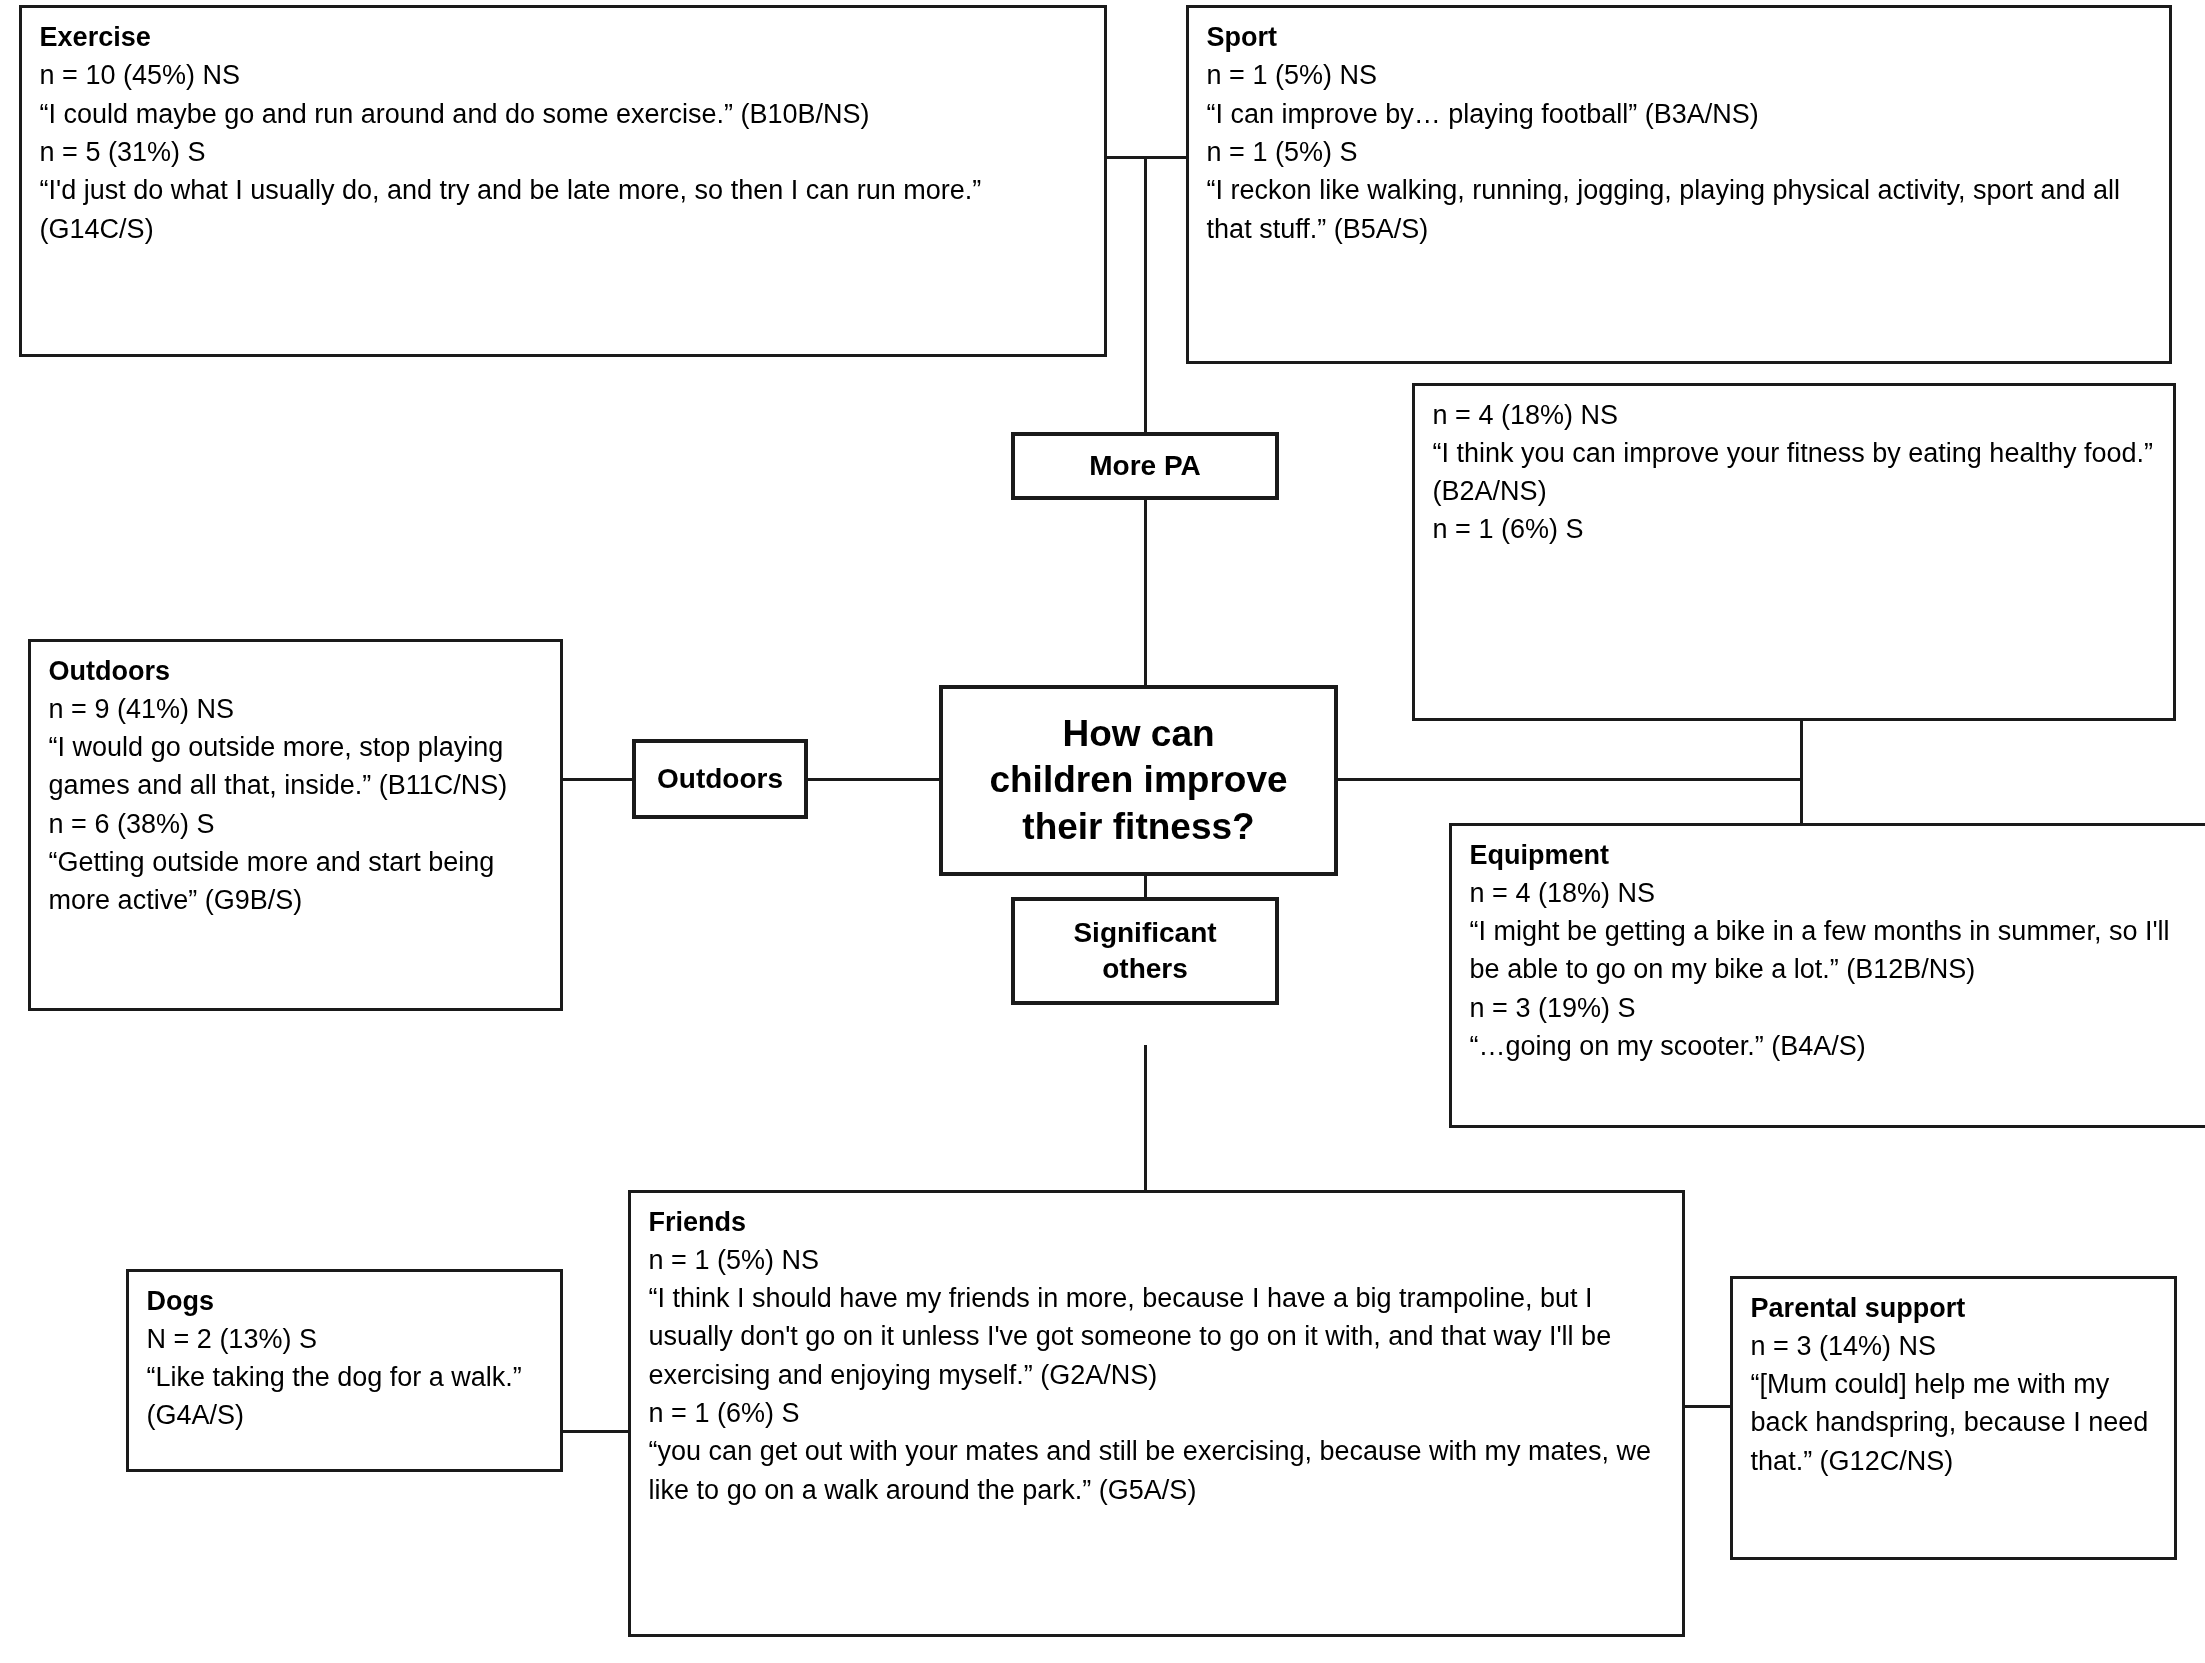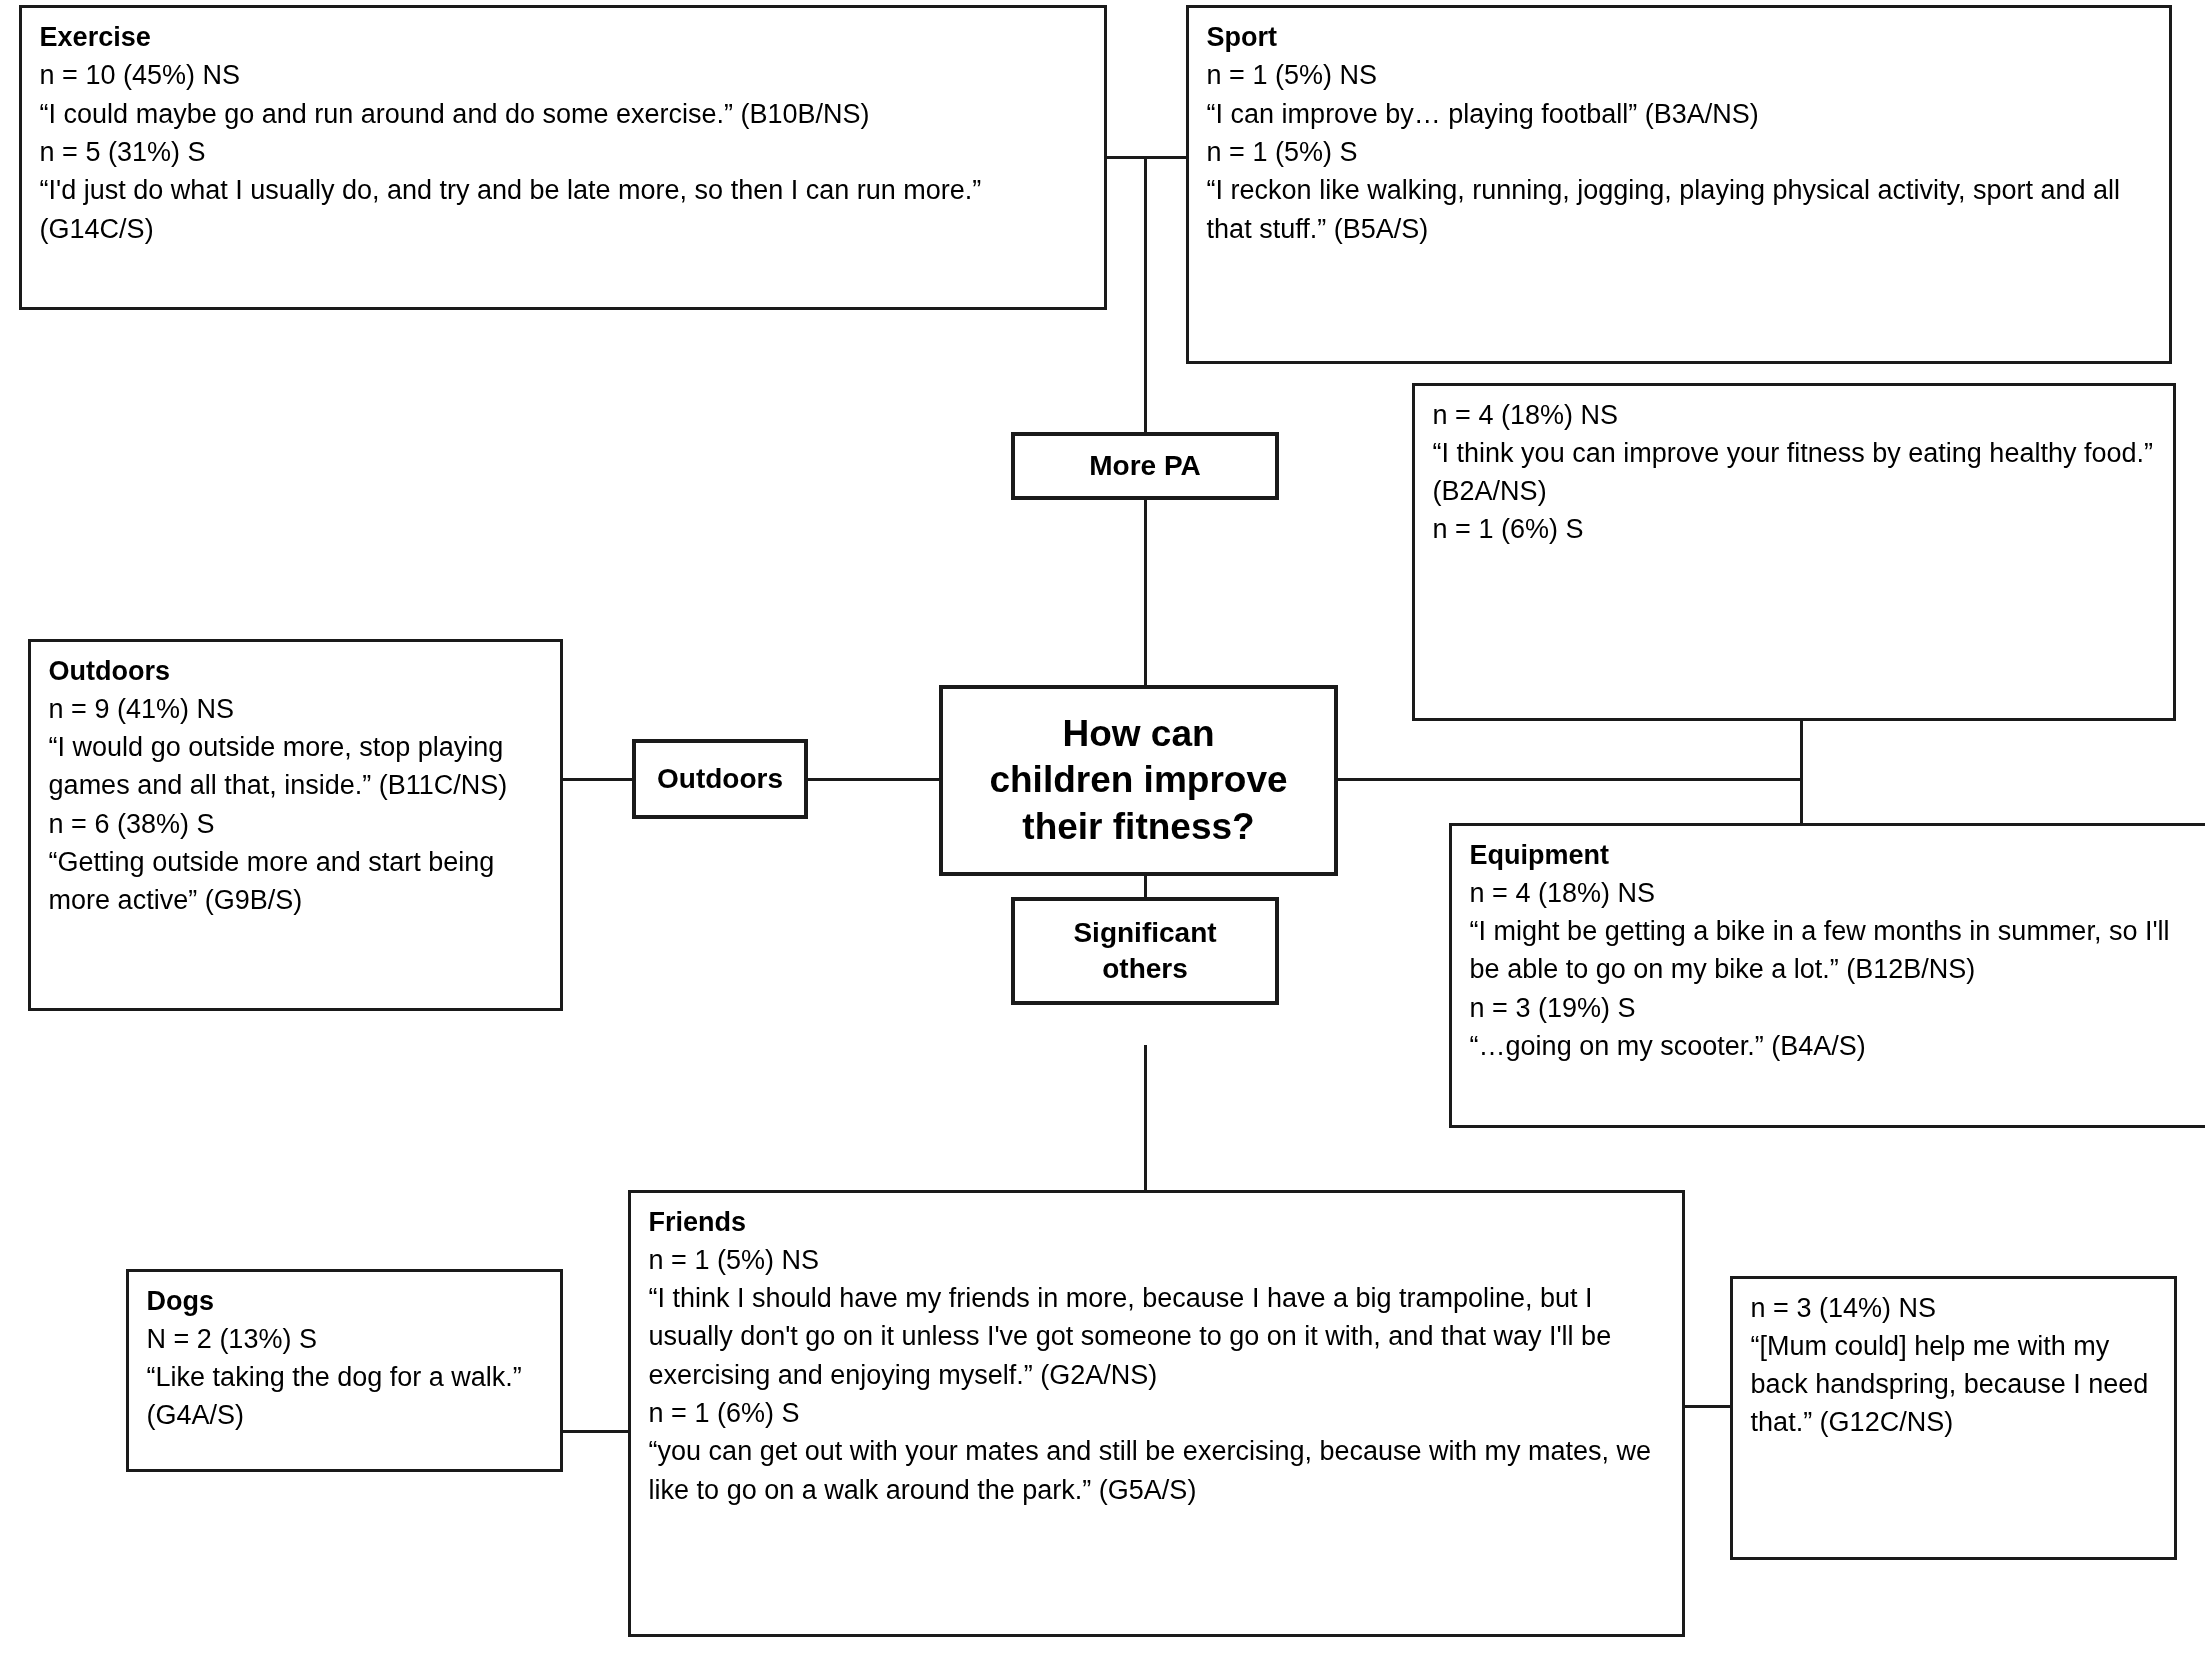--- a/index.html
+++ b/index.html
@@ -79,21 +79,21 @@
   <div class="conn v" style="left:1800px;top:719px;height:105px;"></div>
 
   <div class="conn v" style="left:1144px;top:873px;height:71px;"></div>
 
   <div class="conn v" style="left:1144px;top:1045px;height:145px;"></div>
 
   <div class="conn h" style="left:560px;top:1430px;width:71px;"></div>
 
   <div class="conn h" style="left:1685px;top:1405px;width:47px;"></div>
 
-  <div class="box detail" style="left:19px;top:5.4px;width:1088px;height:305px;">
+  <div class="box detail" style="left:19px;top:5.4px;width:1088px;height:352px;">
     <div class="ttl">Exercise</div>
     <div class="ln">n = 10 (45%) NS</div>
     <div class="ln">“I could maybe go and run around and do some exercise.” (B10B/NS)</div>
     <div class="ln">n = 5 (31%) S</div>
     <div class="ln">“I'd just do what I usually do, and try and be late more, so then I can run more.” (G14C/S)</div>
   </div>
 
   <div class="box detail" style="left:1186px;top:5.4px;width:986px;height:359px;">
     <div class="ttl">Sport</div>
     <div class="ln">n = 1 (5%) NS</div>
@@ -132,20 +132,21 @@
     <div class="ln">“you can get out with your mates and still be exercising, because with my mates, we like to go on a walk around the park.” (G5A/S)</div>
   </div>
 
   <div class="box detail" style="left:126px;top:1269px;width:437px;height:203px;">
     <div class="ttl">Dogs</div>
     <div class="ln">N = 2 (13%) S</div>
     <div class="ln">“Like taking the dog for a walk.” (G4A/S)</div>
   </div>
 
   <div class="box detail" style="left:1730px;top:1276px;width:447px;height:284px;">
+    <div class="ttl">Parental support</div>
     <div class="ln">n = 3 (14%) NS</div>
     <div class="ln">“[Mum could] help me with my back handspring, because I need that.” (G12C/NS)</div>
   </div>
 
   <div class="box node" style="left:1011px;top:432px;width:268px;height:68px;">
     <div class="node-label">More PA</div>
   </div>
 
   <div class="box node" style="left:939px;top:685px;width:399px;height:191px;">
     <div class="node-label big">How can

